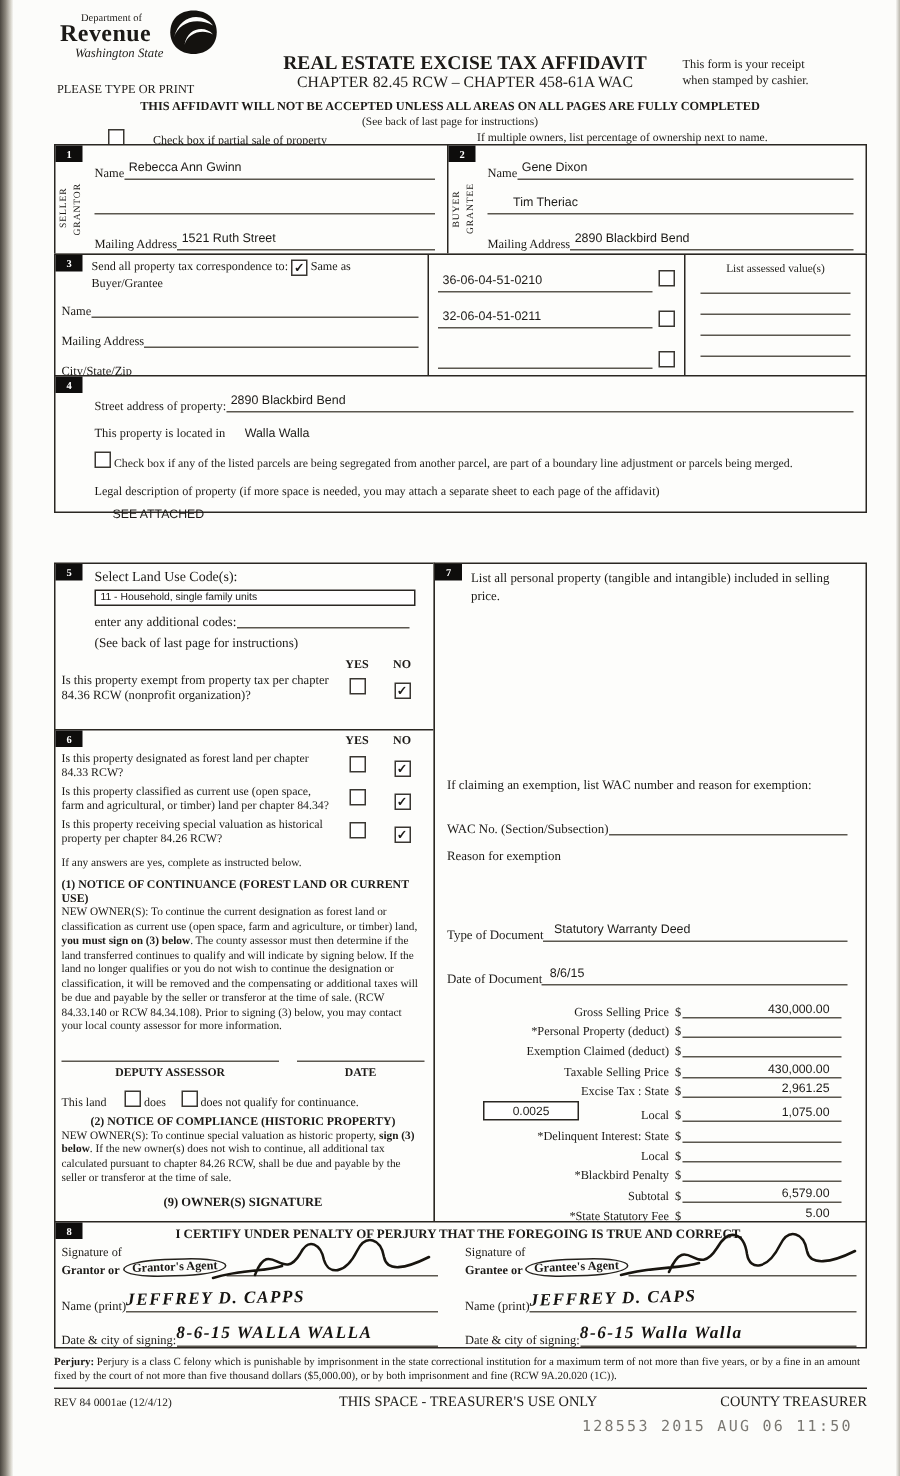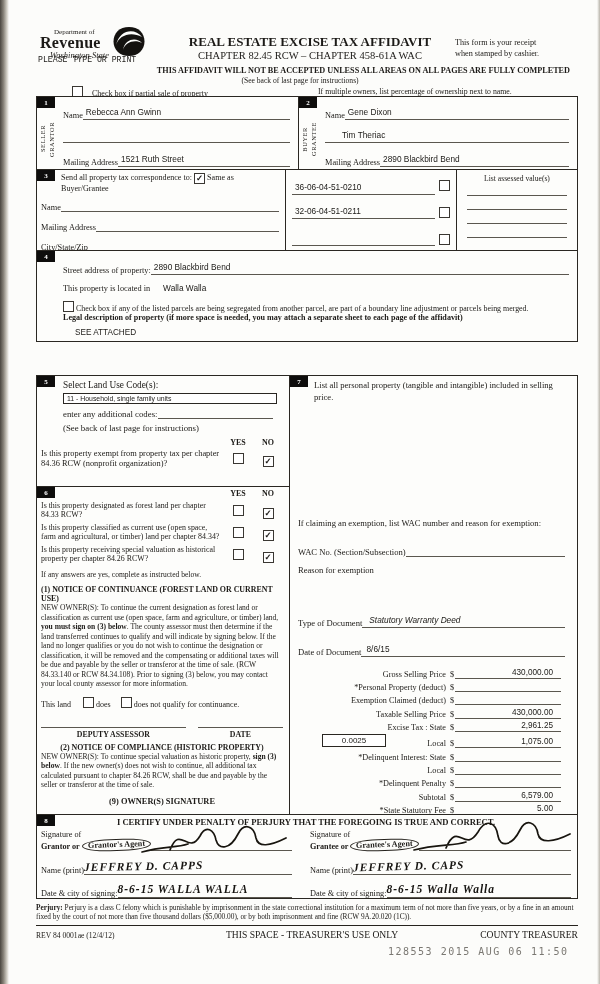--- a/index.html
+++ b/index.html
@@ -43,47 +43,47 @@
   .dd{border:1.4px solid #2a2722;font-family:"Liberation Sans",sans-serif;font-size:6.9px;
       padding:1px 3px;background:#fff;}
 </style>
 </head>
 <body>
 
 <div class="page">
   <div class="edge"></div>
   <div class="edge2"></div>
 
-  <div class="abs" style="left:40px;top:28px;">
+  <div class="abs" style="left:40px;top:8px;">
     <div style="display:flex;align-items:flex-start;">
       <div>
         <div style="font-size:7px;margin-left:14px;">Department of</div>
         <div class="b" style="font-size:16px;line-height:.9;letter-spacing:.3px;">Revenue</div>
         <div style="font-size:8.5px;font-style:italic;margin-left:10px;">Washington State</div>
       </div>
       <svg width="36" height="32" viewBox="0 0 36 32" style="margin-left:2px;margin-top:-2px;">
         <path d="M18 1 C8.5 1 2.5 7 2.5 15.5 C2.5 24 9 30 18 30 C27 30 33.5 24 33.5 15.5 C33.5 7 27.5 1 18 1 Z" fill="#14120f"></path>
         <path d="M5 19 C8 9 20 5 31 11 C24 2 9 3 5 19 Z" fill="#fdfdfb"></path>
         <path d="M12 24 C14 16 24 13 31 17 C26 11 14 12 12 24 Z" fill="#fdfdfb"></path>
       </svg>
     </div>
   </div>
   <div class="abs b ctr" style="left:130px;top:34px;width:360px;font-size:13px;">REAL ESTATE EXCISE TAX AFFIDAVIT</div>
   <div class="abs ctr" style="left:130px;top:50px;width:360px;font-size:10.5px;">CHAPTER 82.45 RCW – CHAPTER 458-61A WAC</div>
   <div class="abs" style="left:455px;top:38px;width:125px;font-size:8.2px;line-height:1.3;">
     <div>This form is your receipt</div>
     <div>when stamped by cashier.</div>
   </div>
-  <div class="abs" style="left:38px;top:55px;font-size:8.2px;font-family:Liberation Mono, monospace;">PLEASE TYPE OR PRINT</div>
-  <div class="abs b ctr" style="left:30px;top:66px;width:540px;font-size:8.2px;text-align:right;">THIS AFFIDAVIT WILL NOT BE ACCEPTED UNLESS ALL AREAS ON ALL PAGES ARE FULLY COMPLETED</div>
+  <div class="abs" style="left:38px;top:55px;font-size:8.2px;">PLEASE TYPE OR PRINT</div>
+  <div class="abs b ctr" style="left:30px;top:66px;width:540px;font-size:8.2px;">THIS AFFIDAVIT WILL NOT BE ACCEPTED UNLESS ALL AREAS ON ALL PAGES ARE FULLY COMPLETED</div>
   <div class="abs ctr" style="left:30px;top:76px;width:540px;font-size:7.6px;">(See back of last page for instructions)</div>
 
   <div class="abs" style="left:72px;top:86px;font-size:8px;">
     <span class="cb"></span>
-    <span style="margin-left:7px;text-align:center;">Check box if partial sale of property</span>
+    <span style="margin-left:17px;text-align:center;">Check box if partial sale of property</span>
   </div>
   <div class="abs" style="left:318px;top:87px;font-size:7.8px;">If multiple owners, list percentage of ownership next to name.</div>
 
   <div class="abs" style="left:36px;top:96px;width:542px;">
 
     <div style="display:flex;">
       <div class="box" style="width:263px;height:74px;">
         <div class="numbadge">1</div>
         <div class="vlab">
             <span>SELLER</span>
@@ -201,21 +201,21 @@
             <span class="fill"><span class="val">2890 Blackbird Bend</span></span>
           </div>
         <div class="frow" style="margin-top:8px;">
             <span class="lbl">This property is located in</span>
             <span class="val" style="margin-left:10px;">Walla Walla</span>
           </div>
         <div style="margin-top:8px;font-size:7.9px;">
           <span class="cb"></span>
           <span>Check box if any of the listed parcels are being segregated from another parcel, are part of a boundary line adjustment or parcels being merged.</span>
         </div>
-        <div style="margin-top:0;font-size:8.1px;font-weight:bold;">Legal description of property (if more space is needed, you may attach a separate sheet to each page of the affidavit)</div>
+        <div style="margin-top:10px;font-size:8.1px;">Legal description of property (if more space is needed, you may attach a separate sheet to each page of the affidavit)</div>
         <div class="san" style="margin-top:6px;margin-left:12px;font-size:8.2px;">SEE ATTACHED</div>
       </div>
     </div>
 
     <div style="display:flex;margin-top:33px;">
       <div style="width:254px;">
 
         <div class="box" style="height:112px;padding:4px 6px 0 4px;box-sizing:border-box;">
           <div class="numbadge">5</div>
           <div style="margin-left:22px;font-size:9.3px;">Select Land Use Code(s):</div>
@@ -257,36 +257,36 @@
           <div class="qrow">
             <div class="qtxt">Is this property receiving special valuation as historical property per chapter 84.26 RCW?</div>
             <div class="qcol"><span class="cb"></span></div>
             <div class="qcol"><span class="cb">✓</span></div>
           </div>
           <div class="para" style="margin-top:6px;">If any answers are yes, complete as instructed below.</div>
           <div class="b" style="margin-top:6px;font-size:7.9px;">(1)  NOTICE OF CONTINUANCE  (FOREST LAND OR CURRENT USE)</div>
           <div class="para">
             <span>NEW OWNER(S): To continue the current designation as forest land or classification as current use (open space, farm and agriculture, or timber) land, </span><span class="b">you must sign on (3) below</span><span>. The county assessor must then determine if the land transferred continues to qualify and will indicate by signing below. If the land no longer qualifies or you do not wish to continue the designation or classification, it will be removed and the compensating or additional taxes will be due and payable by the seller or transferor at the time of sale. (RCW 84.33.140 or RCW 84.34.108). Prior to signing (3) below, you may contact your local county assessor for more information.</span>
           </div>
+          <div style="display:flex;margin-top:16px;gap:12px;">
+            <div style="flex:1.7;">
+              <div class="u" style="height:2px;"></div>
+              <div class="ctr b" style="font-size:7.8px;margin-top:2px;">DEPUTY ASSESSOR</div>
+            </div>
+            <div style="flex:1;">
+              <div class="u" style="height:2px;"></div>
+              <div class="ctr b" style="font-size:7.8px;margin-top:2px;">DATE</div>
+            </div>
+          </div>
           <div style="margin-top:8px;font-size:8px;">
             <span>This land</span>
             <span class="cb" style="margin-left:10px;"></span>
             <span>does</span>
             <span class="cb" style="margin-left:8px;"></span>
             <span>does not qualify for continuance.</span>
-          </div>
-          <div style="display:flex;margin-top:16px;gap:12px;">
-            <div style="flex:1.7;">
-              <div class="u" style="height:2px;"></div>
-              <div class="ctr b" style="font-size:7.8px;margin-top:2px;">DEPUTY ASSESSOR</div>
-            </div>
-            <div style="flex:1;">
-              <div class="u" style="height:2px;"></div>
-              <div class="ctr b" style="font-size:7.8px;margin-top:2px;">DATE</div>
-            </div>
           </div>
           <div class="b ctr" style="margin-top:4px;font-size:7.9px;">(2)  NOTICE OF COMPLIANCE (HISTORIC PROPERTY)</div>
           <div class="para">
             <span>NEW OWNER(S): To continue special valuation as historic property, </span><span class="b">sign (3) below</span><span>. If the new owner(s) does not wish to continue, all additional tax calculated pursuant to chapter 84.26 RCW, shall be due and payable by the seller or transferor at the time of sale.</span>
           </div>
           <div class="b ctr" style="margin-top:7px;font-size:8.4px;">(9)  OWNER(S) SIGNATURE</div>
           <div style="display:flex;gap:14px;margin-top:22px;">
             <div class="u" style="flex:1;height:2px;"></div>
             <div class="u" style="flex:1;height:2px;"></div>
           </div>
@@ -303,21 +303,21 @@
         <div style="margin-left:20px;font-size:8.6px;line-height:1.35;width:240px;">List all  personal property (tangible and intangible) included in selling price.</div>
         <div style="margin:115px 4px 0 4px;font-size:8.6px;">If claiming an exemption, list WAC number and reason for exemption:</div>
         <div class="frow" style="margin:10px 6px 0 4px;">
             <span class="lbl" style="font-size:8.6px;">WAC No. (Section/Subsection)</span>
             <span class="fill"><span class="val"></span></span>
           </div>
         <div style="margin:8px 4px 0 4px;font-size:8.6px;">Reason for exemption</div>
 
         <div class="frow" style="margin:34px 6px 0 4px;">
             <span class="lbl" style="font-size:8.6px;">Type of Document</span>
-            <span class="fill"><span class="val" style="margin-left:4px;font-style:italic;">Statutory Warranty Deed</span></span>
+            <span class="fill"><span class="val" style="margin-left:4px;">Statutory Warranty Deed</span></span>
           </div>
         <div class="frow" style="margin:10px 6px 0 4px;">
             <span class="lbl" style="font-size:8.6px;">Date of Document</span>
             <span class="fill"><span class="val" style="margin-left:2px;">8/6/15</span></span>
           </div>
 
         <div style="margin-top:8px;">
           <div class="mrow">
               <span class="mlab">Gross Selling Price</span>
               <span class="mdol">$</span>
@@ -353,21 +353,21 @@
               <span class="mlab">*Delinquent Interest: State</span>
               <span class="mdol">$</span>
               <span class="mline"></span>
             </div>
           <div class="mrow">
               <span class="mlab">Local</span>
               <span class="mdol">$</span>
               <span class="mline"></span>
             </div>
           <div class="mrow">
-              <span class="mlab">*Delinquent Penalty</span>
+              <span class="mlab">*Blackbird Penalty</span>
               <span class="mdol">$</span>
               <span class="mline"></span>
             </div>
           <div class="mrow">
               <span class="mlab">Subtotal</span>
               <span class="mdol">$</span>
               <span class="mline">6,579.00</span>
             </div>
           <div class="mrow">
               <span class="mlab">*State Statutory Fee</span>

